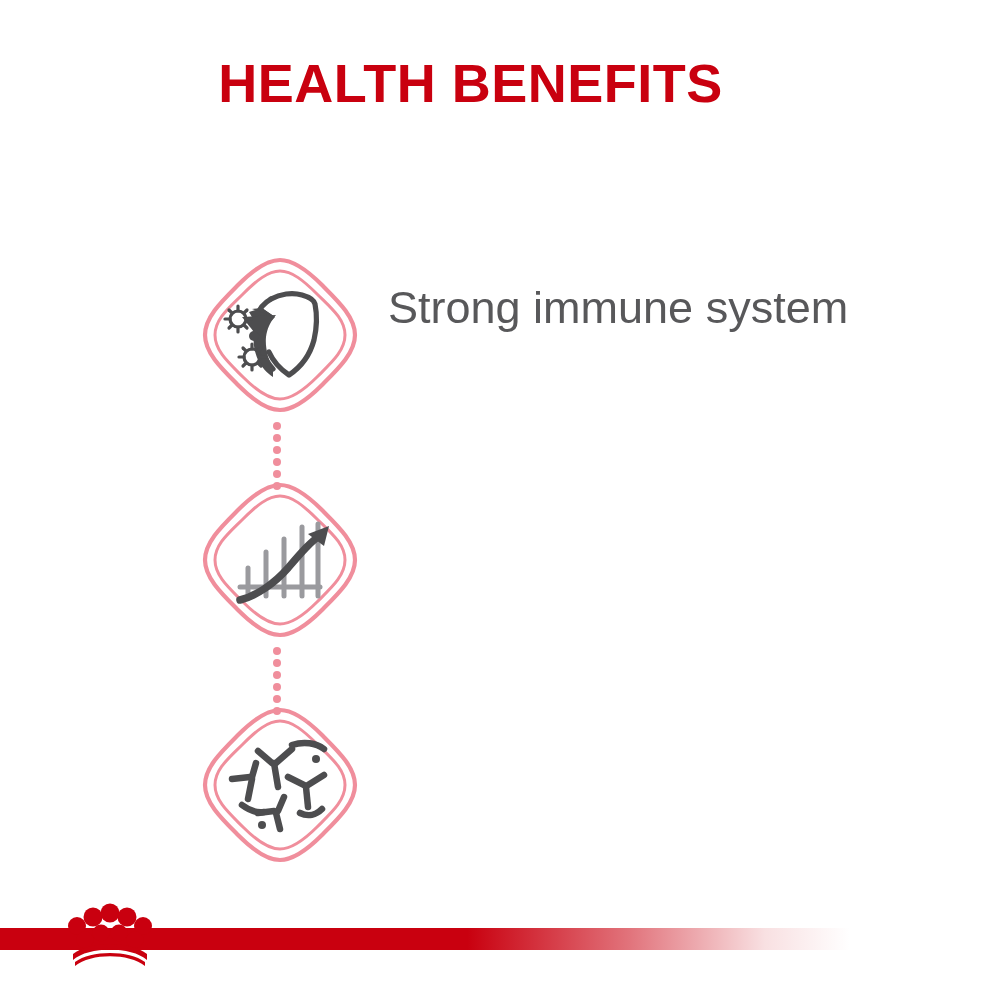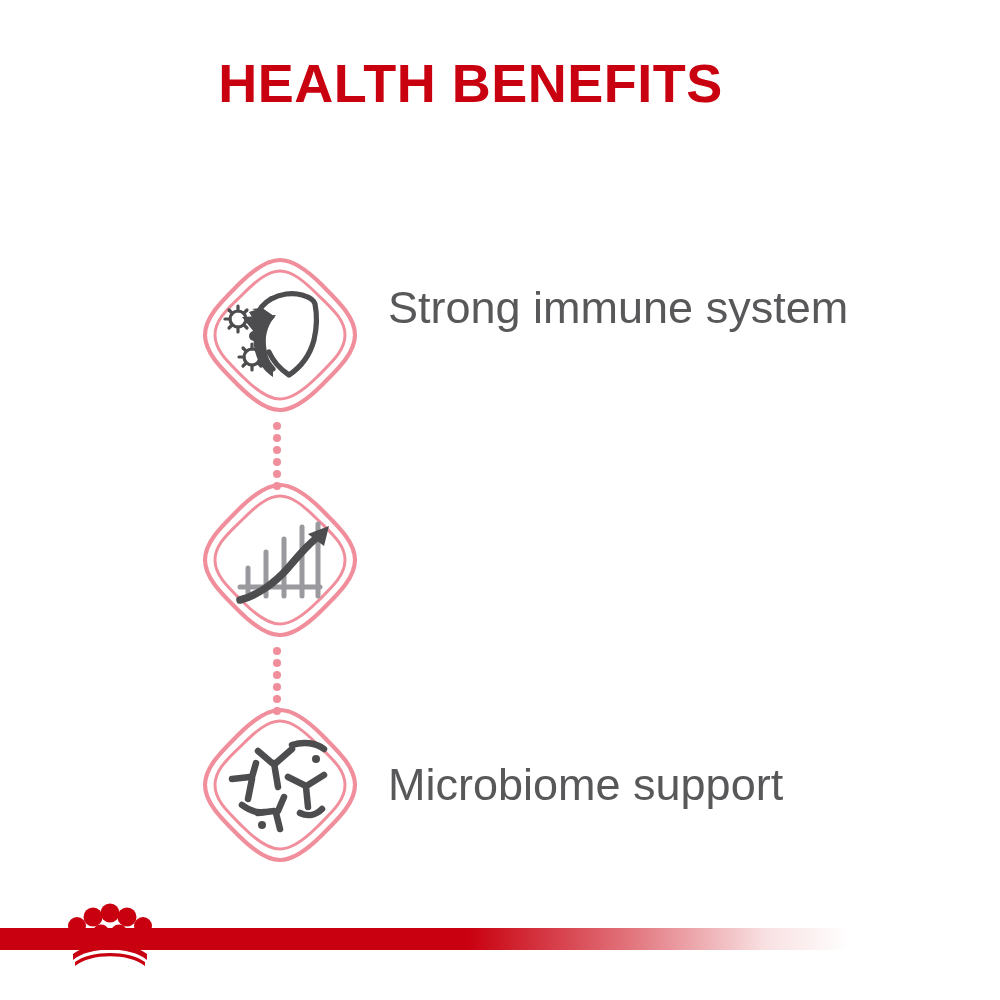--- a/index.html
+++ b/index.html
@@ -255,21 +255,20 @@
 
           <path d="M96 44 C108 40 120 42 128 48"></path>
           <path d="M46 104 C54 110 62 112 68 111"></path>
           <path d="M104 112 C112 116 120 114 126 108"></path>
         </g>
 
         <circle cx="120" cy="58" r="4" fill="#4D4D4F"></circle>
         <circle cx="66" cy="124" r="4" fill="#4D4D4F"></circle>
       </svg>
     </div>
-    <div class="benefit-label">Microbiome support</div>
   </div>
 
 </div>
 
 <div class="brand-bar"></div>
 <div class="brand-crown">
   <svg width="110" height="72" viewBox="0 0 110 72" aria-hidden="true">
     <g fill="#C9000F">
 
       <circle cx="22" cy="30" r="9"></circle>

